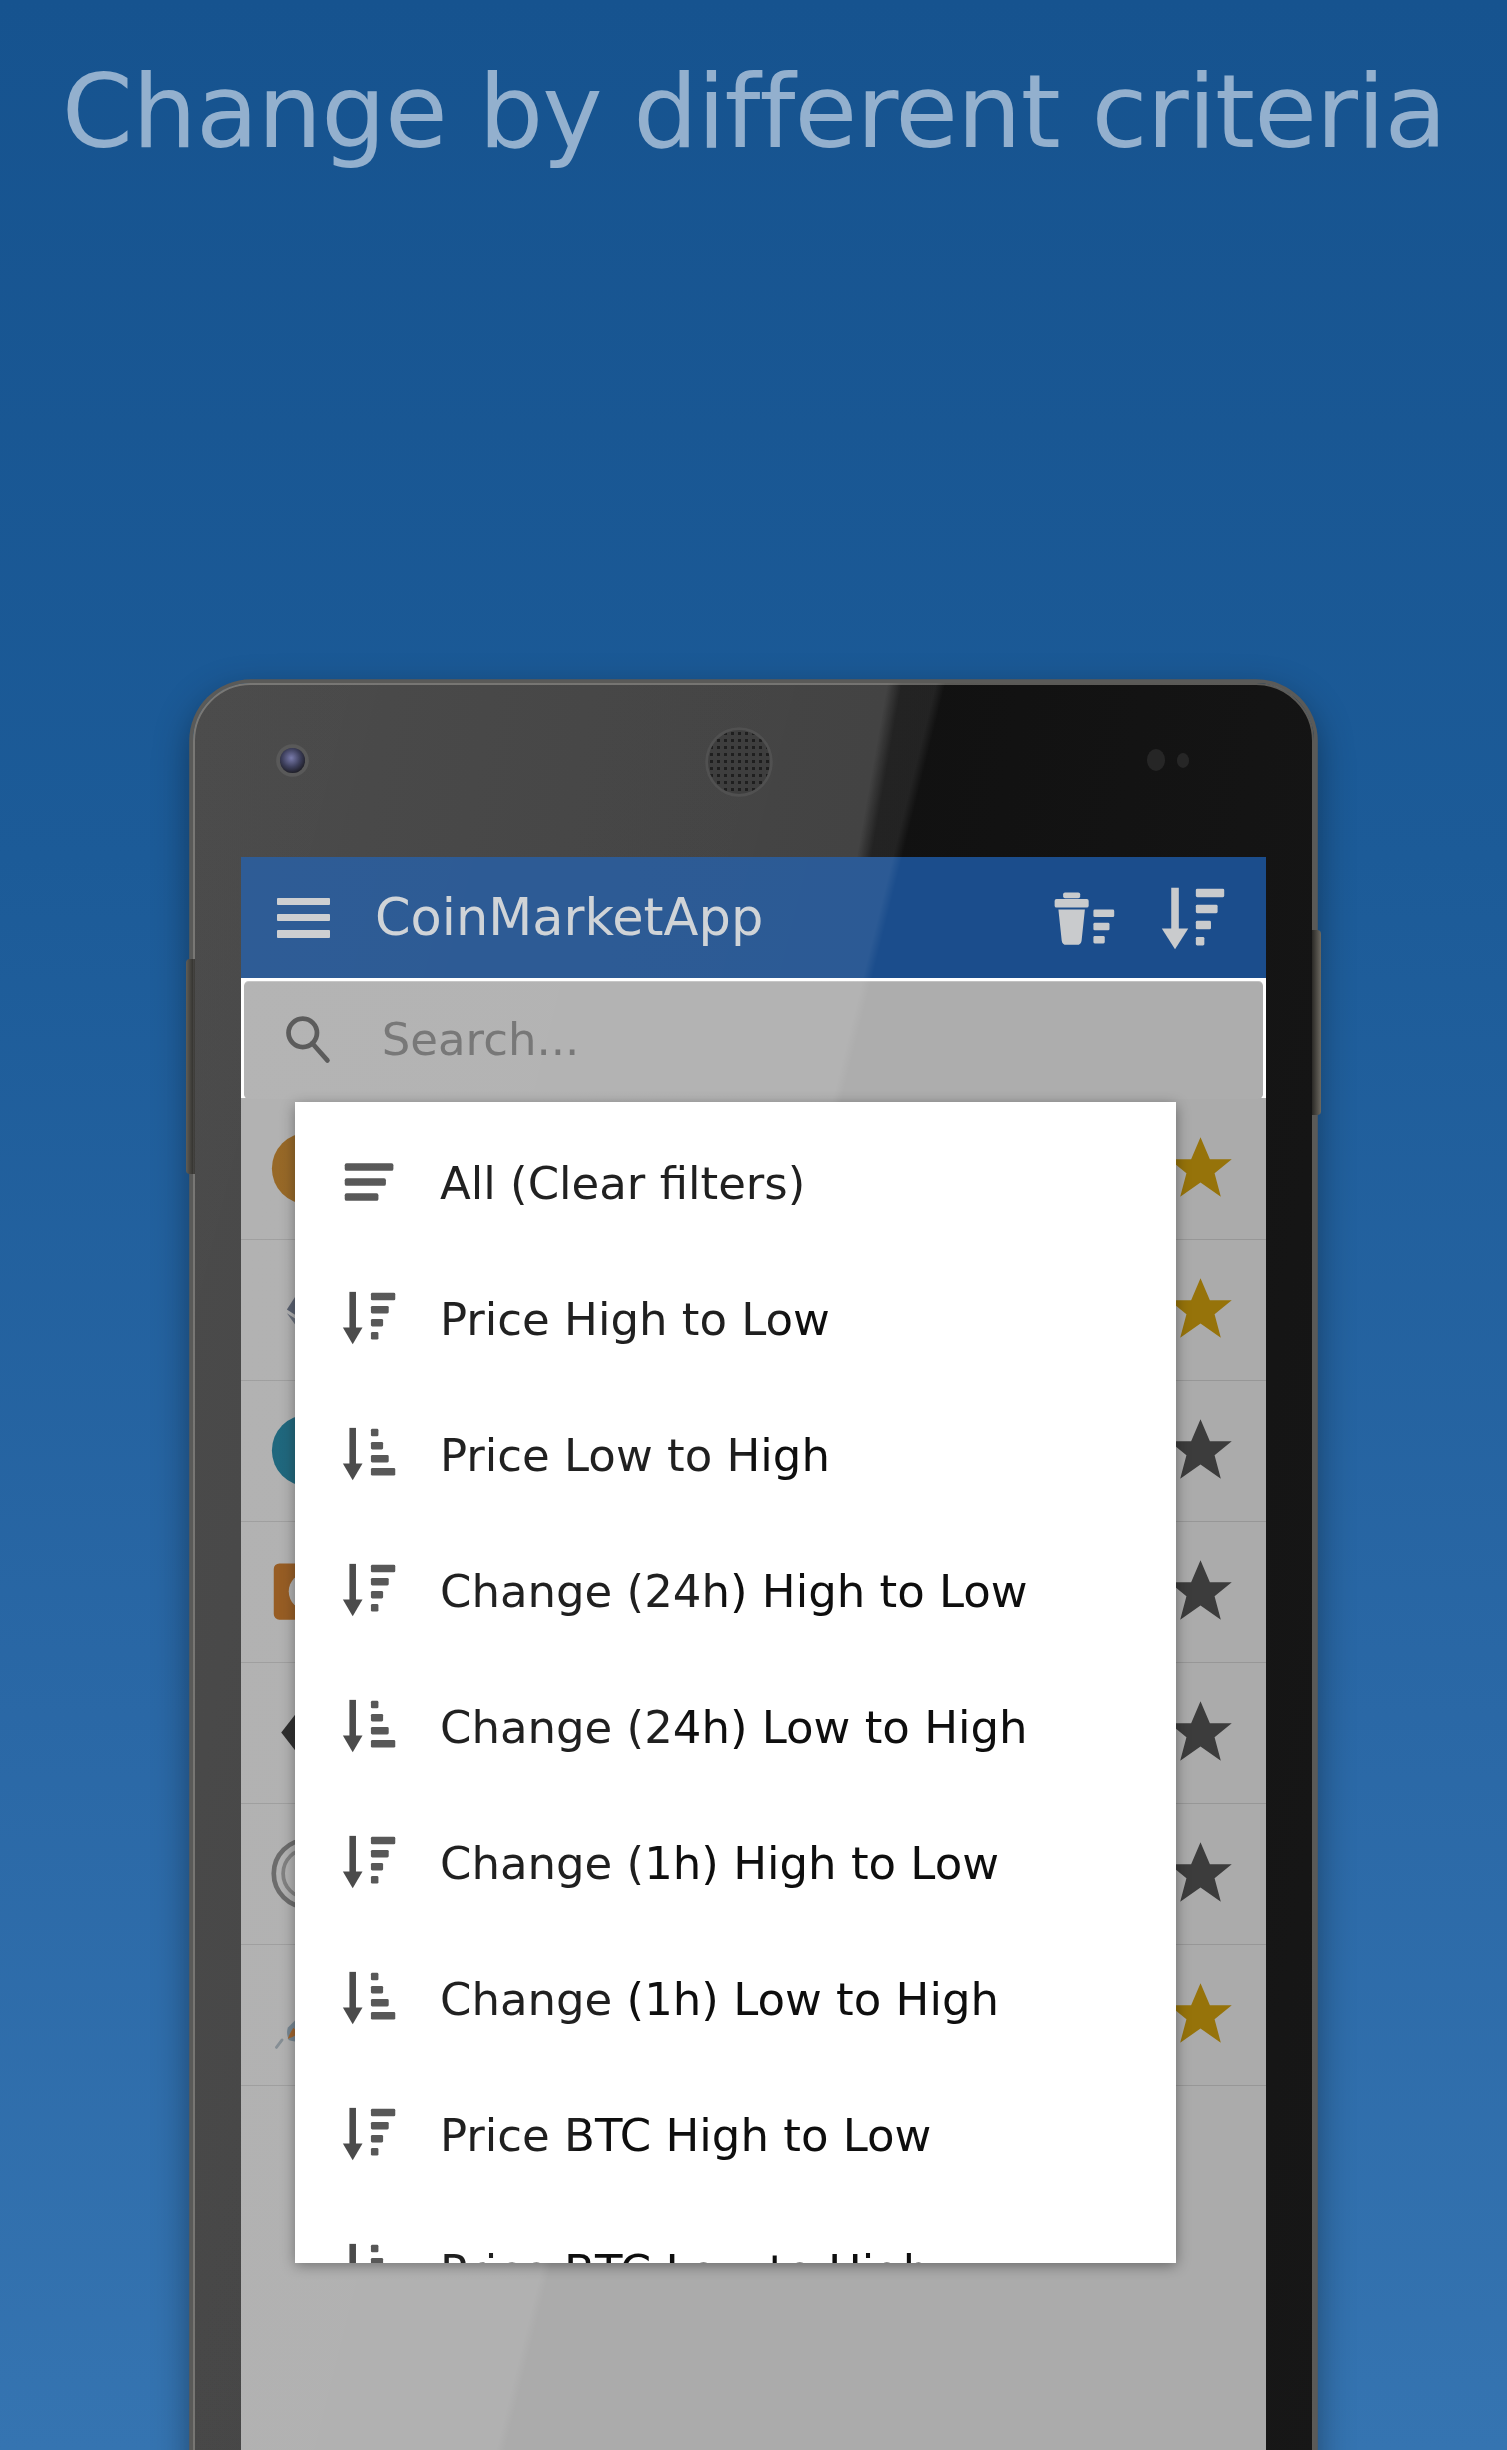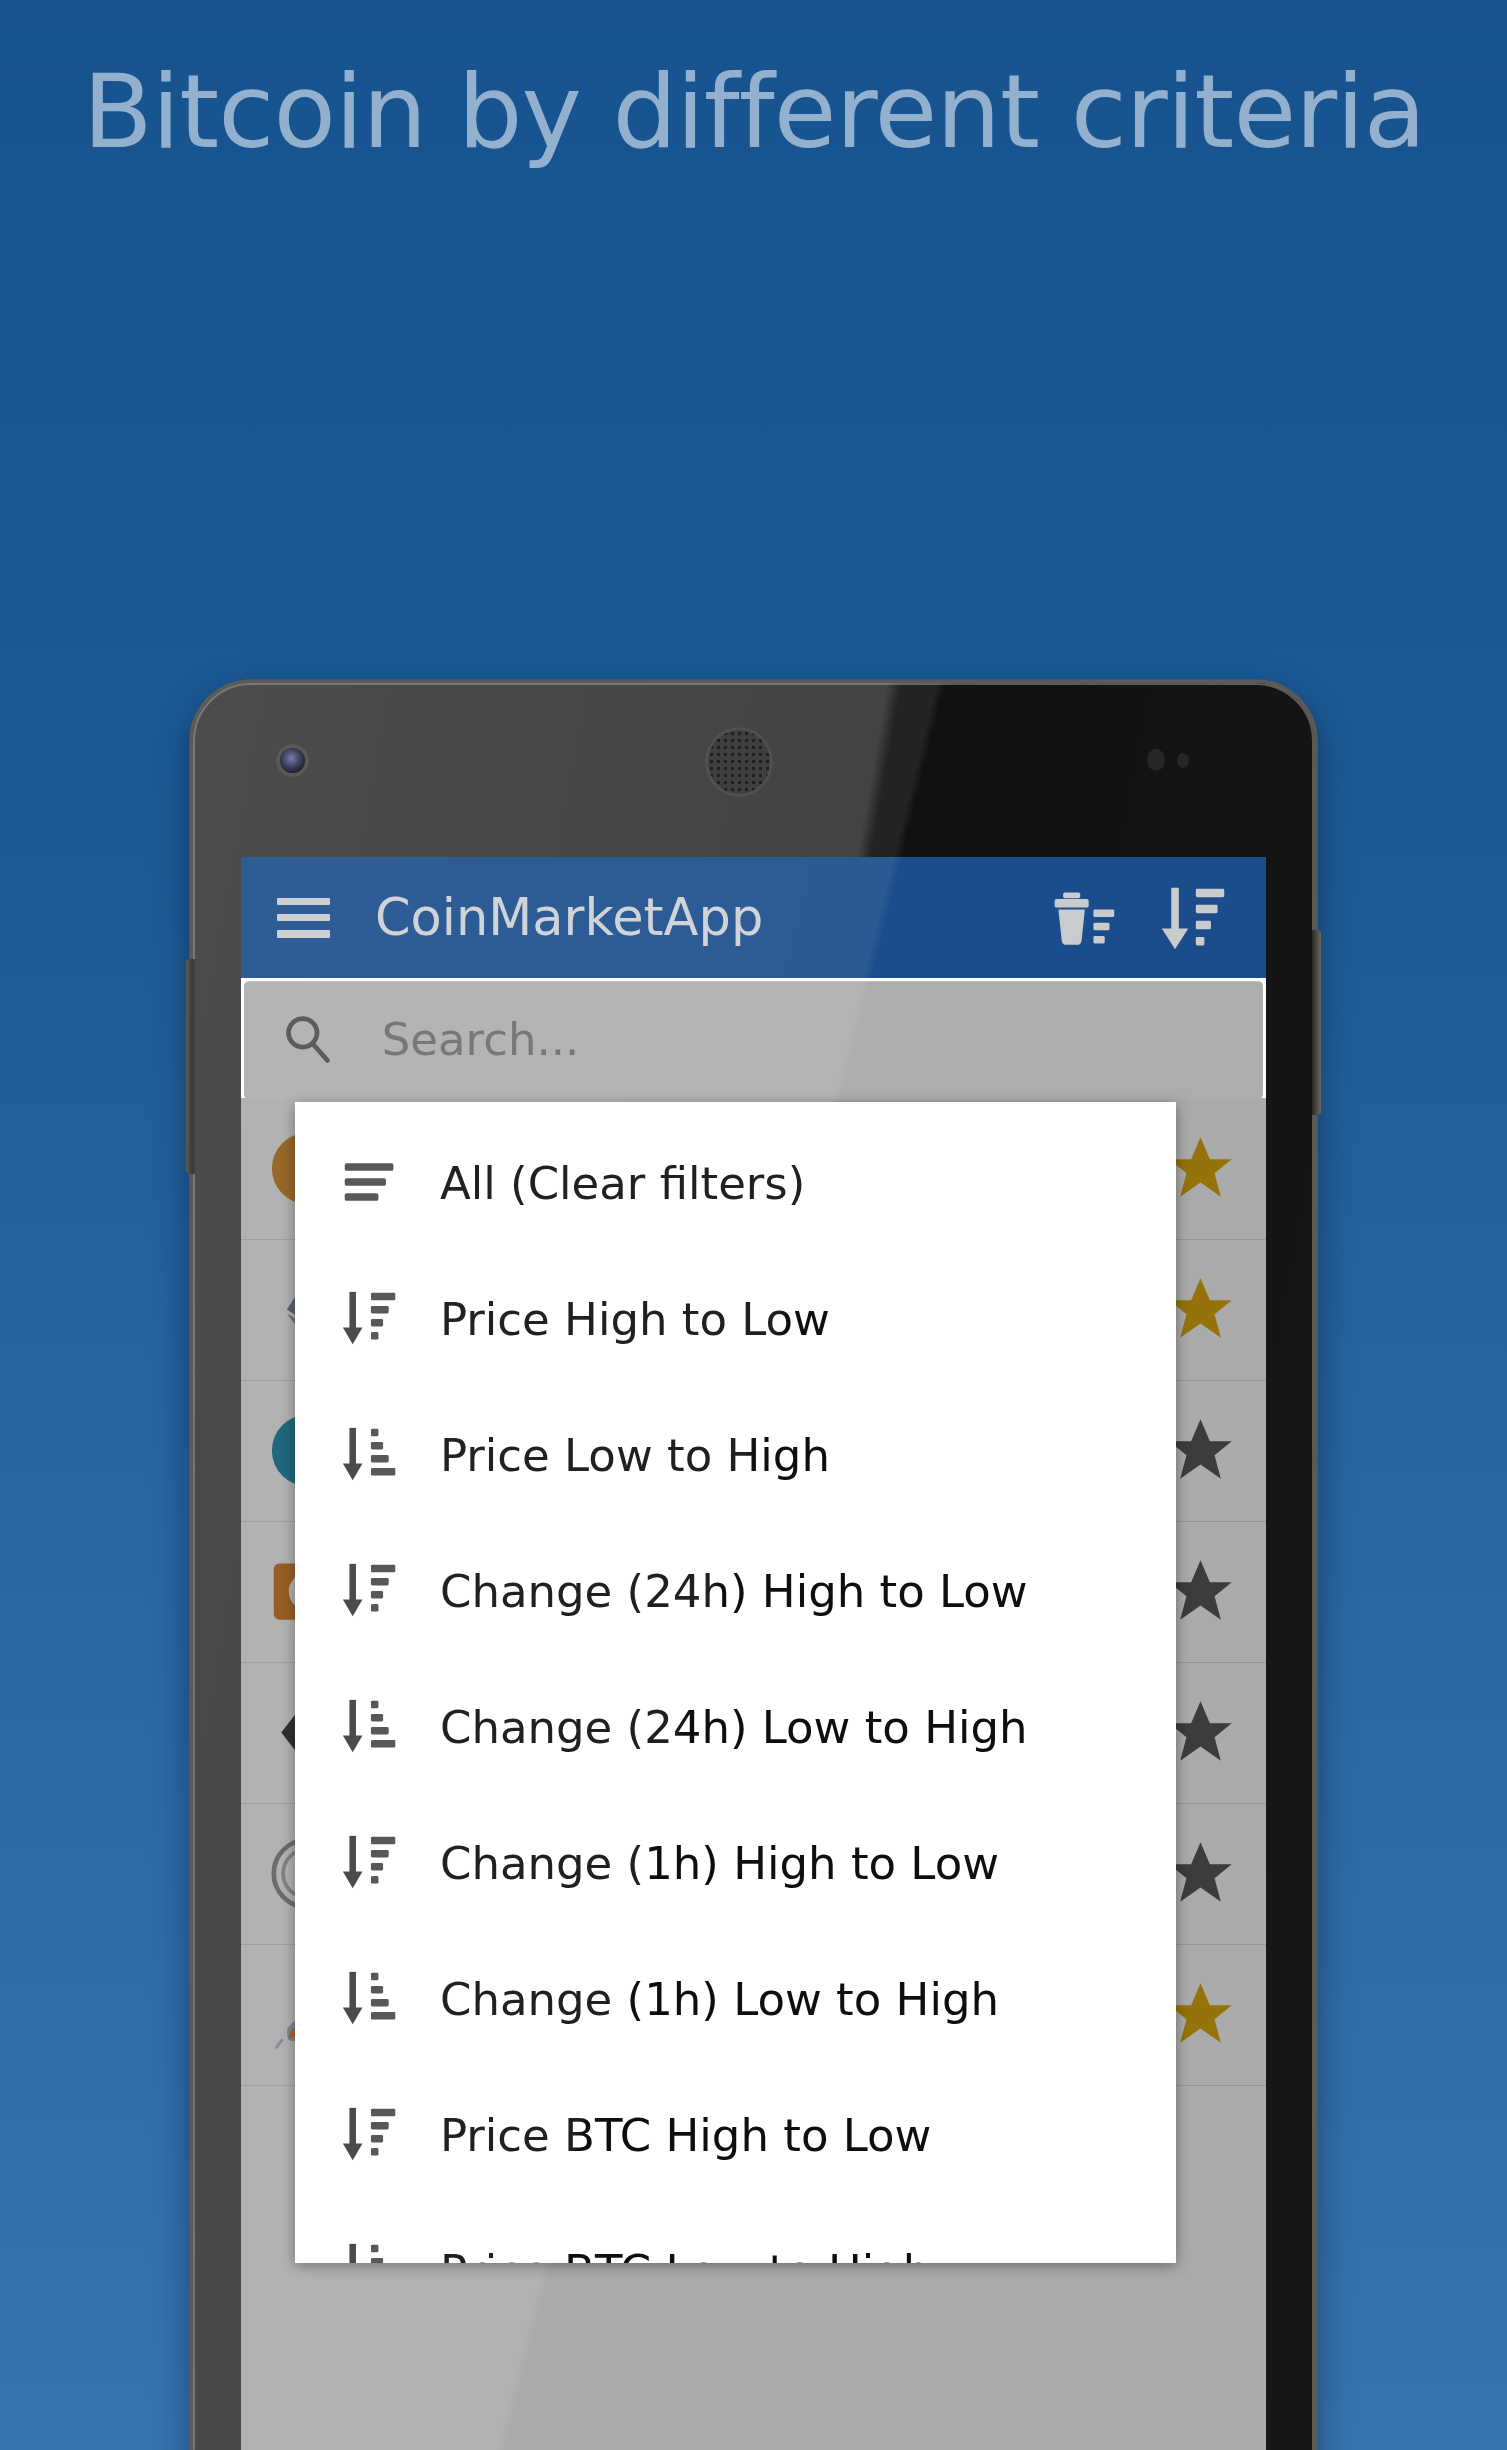--- a/index.html
+++ b/index.html
@@ -216,21 +216,21 @@
     white-space: nowrap;
   }
 
   svg { display: block; }
 </style>
 </head>
 <body>
 
 <div id="page">
 
-  <div id="headline">Bitcoin by different criteria</div>
+  <div id="headline">Change by different criteria</div>
 
   <div id="phone">
     <div id="phone-rim"></div>
 
     <div id="camera"></div>
     <div id="speaker"></div>
     <div class="sensor" id="sensor-a"></div>
     <div class="sensor" id="sensor-b"></div>
 
     <div id="btn-volume"></div>

